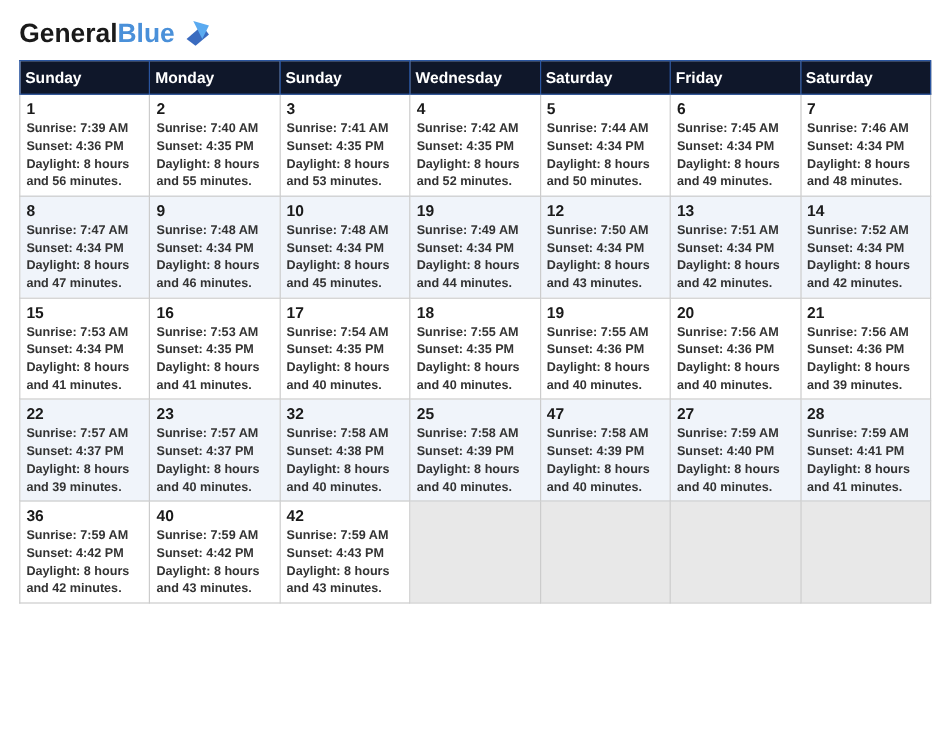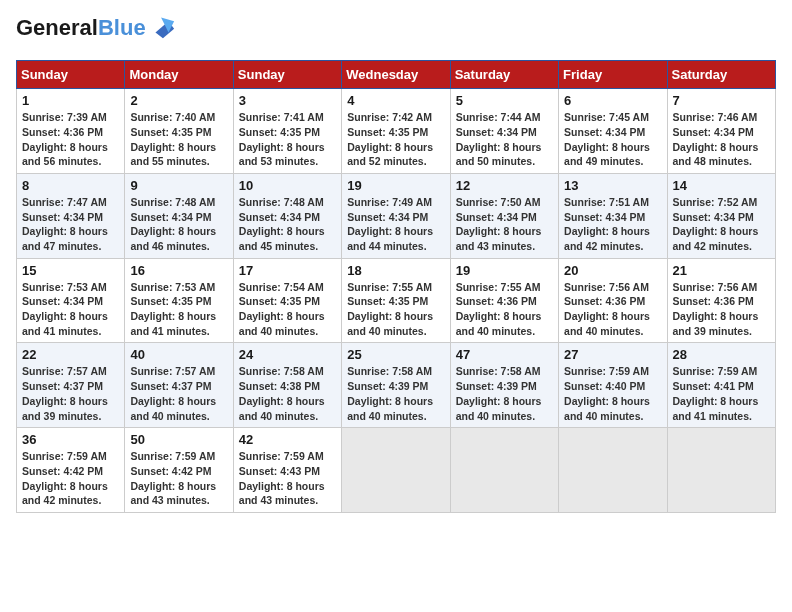--- a/index.html
+++ b/index.html
@@ -7,21 +7,21 @@
       font-family: Arial, sans-serif;
       background: #fff;
       width: 792px;
       min-height: 612px;
       padding: 16px;
     }
     .header-section {
       display: flex;
       justify-content: space-between;
       align-items: center;
-      margin-bottom: 20px;
+      margin-bottom: 10px;
     }
     .logo {
       display: flex;
       align-items: center;
     }
     .logo-text {
       font-size: 22px;
       font-weight: bold;
       color: #1a1a1a;
       line-height: 1.1;
@@ -43,21 +43,21 @@
       font-size: 15px;
       color: #555;
       margin-top: 2px;
     }
     .calendar {
       width: 100%;
       border-collapse: collapse;
       font-size: 11px;
     }
     .calendar thead tr th {
-      background: #b91c1c;
+      background: #0f172a;
       color: #fff;
       padding: 6px 4px;
       text-align: left;
       font-size: 13px;
       font-weight: bold;
       border: 1px solid #2a55a0;
       margin-top: 36px;
     }
     .calendar tbody tr td {
       border: 1px solid #ccc;
@@ -165,37 +165,37 @@
         <td><span class="day-num">19</span>
         <span class="day-detail">Sunrise: 7:55 AM<br>Sunset: 4:36 PM<br>Daylight: 8 hours and 40 minutes.</span></td>
         <td><span class="day-num">20</span>
         <span class="day-detail">Sunrise: 7:56 AM<br>Sunset: 4:36 PM<br>Daylight: 8 hours and 40 minutes.</span></td>
         <td><span class="day-num">21</span>
         <span class="day-detail">Sunrise: 7:56 AM<br>Sunset: 4:36 PM<br>Daylight: 8 hours and 39 minutes.</span></td>
       </tr>
       <tr>
         <td><span class="day-num">22</span>
         <span class="day-detail">Sunrise: 7:57 AM<br>Sunset: 4:37 PM<br>Daylight: 8 hours and 39 minutes.</span></td>
-        <td><span class="day-num">40</span>
+        <td><span class="day-num">23</span>
         <span class="day-detail">Sunrise: 7:57 AM<br>Sunset: 4:37 PM<br>Daylight: 8 hours and 40 minutes.</span></td>
-        <td><span class="day-num">24</span>
+        <td><span class="day-num">32</span>
         <span class="day-detail">Sunrise: 7:58 AM<br>Sunset: 4:38 PM<br>Daylight: 8 hours and 40 minutes.</span></td>
         <td><span class="day-num">25</span>
         <span class="day-detail">Sunrise: 7:58 AM<br>Sunset: 4:39 PM<br>Daylight: 8 hours and 40 minutes.</span></td>
         <td><span class="day-num">47</span>
         <span class="day-detail">Sunrise: 7:58 AM<br>Sunset: 4:39 PM<br>Daylight: 8 hours and 40 minutes.</span></td>
         <td><span class="day-num">27</span>
         <span class="day-detail">Sunrise: 7:59 AM<br>Sunset: 4:40 PM<br>Daylight: 8 hours and 40 minutes.</span></td>
         <td><span class="day-num">28</span>
         <span class="day-detail">Sunrise: 7:59 AM<br>Sunset: 4:41 PM<br>Daylight: 8 hours and 41 minutes.</span></td>
       </tr>
       <tr>
         <td><span class="day-num">36</span>
         <span class="day-detail">Sunrise: 7:59 AM<br>Sunset: 4:42 PM<br>Daylight: 8 hours and 42 minutes.</span></td>
-        <td><span class="day-num">50</span>
+        <td><span class="day-num">40</span>
         <span class="day-detail">Sunrise: 7:59 AM<br>Sunset: 4:42 PM<br>Daylight: 8 hours and 43 minutes.</span></td>
         <td><span class="day-num">42</span>
         <span class="day-detail">Sunrise: 7:59 AM<br>Sunset: 4:43 PM<br>Daylight: 8 hours and 43 minutes.</span></td>
         <td class="empty"></td>
         <td class="empty"></td>
         <td class="empty"></td>
         <td class="empty"></td>
       </tr>
     </tbody>
 </table>

